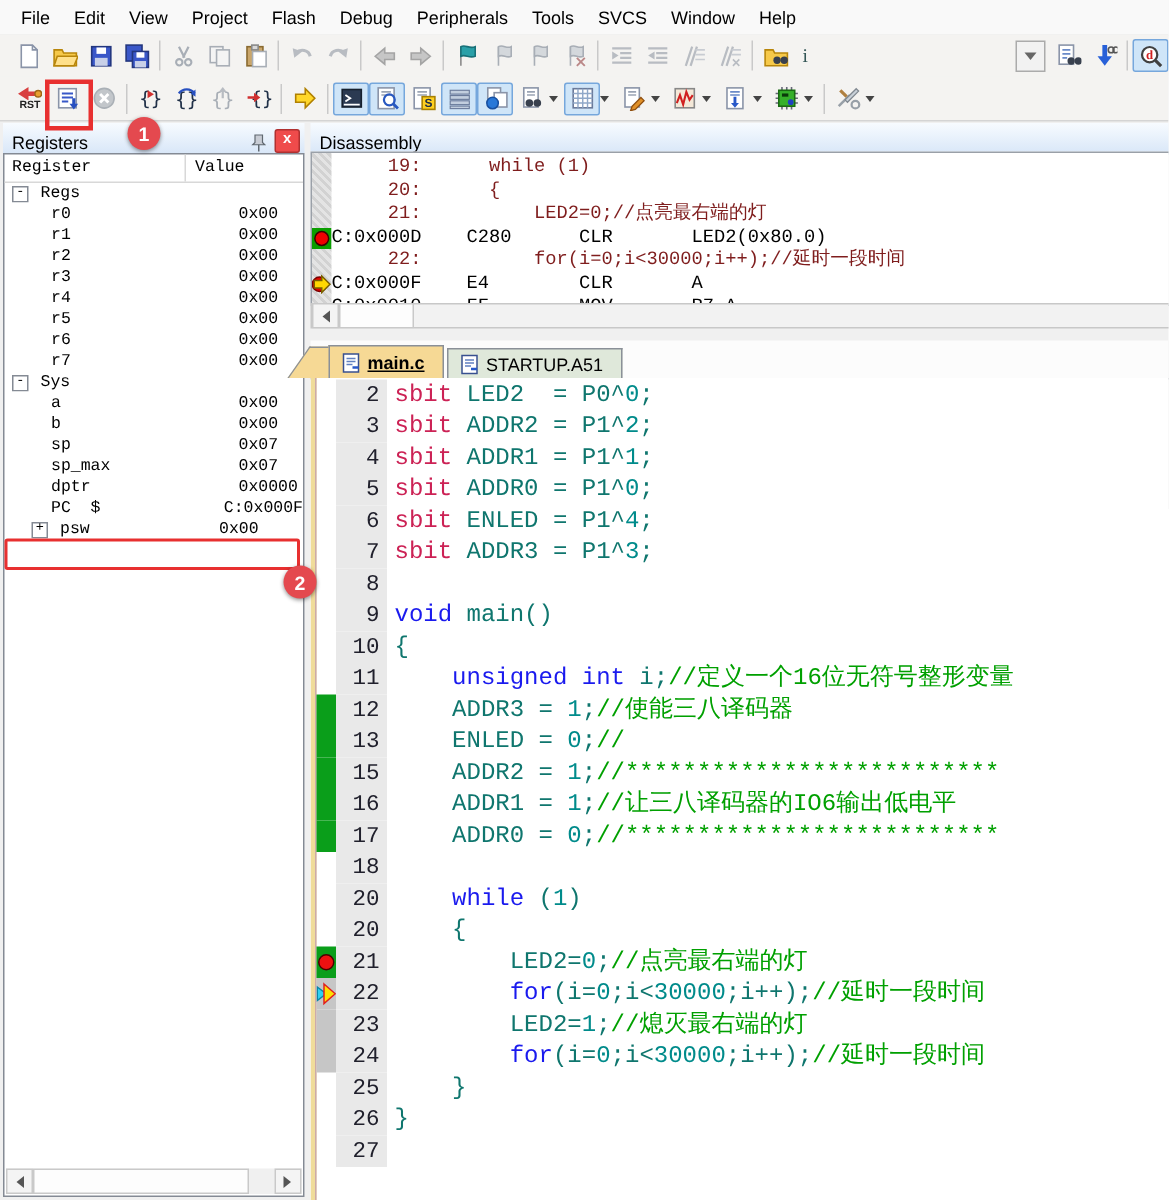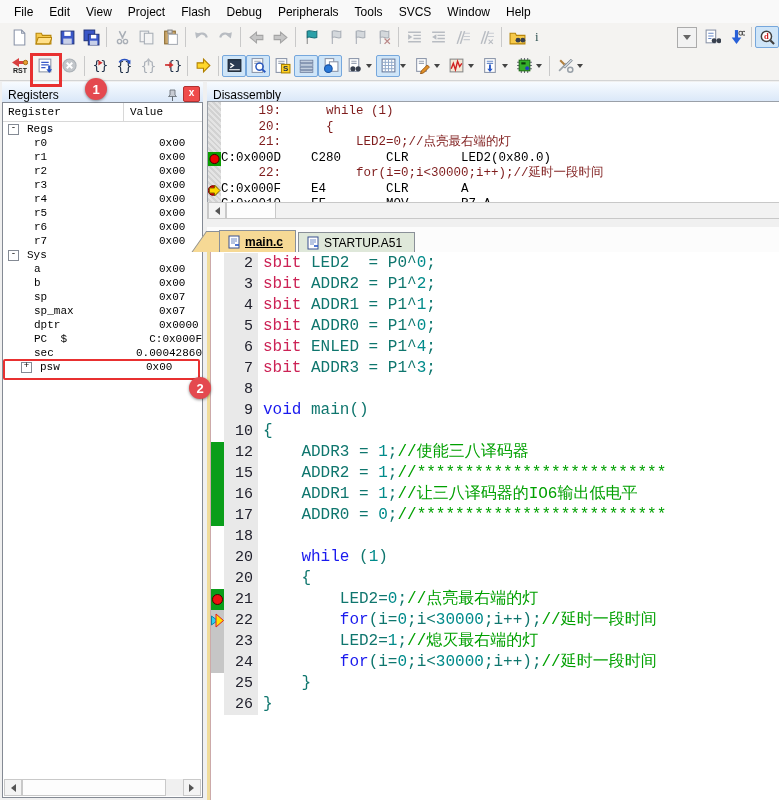--- a/index.html
+++ b/index.html
@@ -468,21 +468,20 @@
         <div class="reg-row"><span class="rname lvl2"><span>r5</span></span><span class="rval">0x00</span></div>
         <div class="reg-row"><span class="rname lvl2"><span>r6</span></span><span class="rval">0x00</span></div>
         <div class="reg-row"><span class="rname lvl2"><span>r7</span></span><span class="rval">0x00</span></div>
         <div class="reg-row"><span class="rname lvl1"><span class="exp">-</span><span>Sys</span></span><span class="rval"></span></div>
         <div class="reg-row"><span class="rname lvl2"><span>a</span></span><span class="rval">0x00</span></div>
         <div class="reg-row"><span class="rname lvl2"><span>b</span></span><span class="rval">0x00</span></div>
         <div class="reg-row"><span class="rname lvl2"><span>sp</span></span><span class="rval">0x07</span></div>
         <div class="reg-row"><span class="rname lvl2"><span>sp_max</span></span><span class="rval">0x07</span></div>
         <div class="reg-row"><span class="rname lvl2"><span>dptr</span></span><span class="rval">0x0000</span></div>
         <div class="reg-row"><span class="rname lvl2"><span>PC  $</span></span><span class="rval">C:0x000F</span></div>
-        <div class="reg-row"><span class="rname lvl2"><span>sec</span></span><span class="rval">0.00042860</span></div>
         <div class="reg-row"><span class="rname lvl2b"><span class="exp">+</span><span>psw</span></span><span class="rval">0x00</span></div>
       </div>
     <div class="hscroll">
       <span class="sbtn">
           <span class="tri-l"></span>
         </span>
       <span class="thumb" style="width:142px"></span>
       <span style="flex:1"></span>
       <span class="sbtn">
           <span class="tri-r"></span>
@@ -589,23 +588,33 @@
           <span class="bpcell"></span>
           <span class="lncell">9</span>
           <span class="codecell"><span class="seg-k">void</span><span class="seg-p"> main()</span></span>
         </div>
         <div class="eline">
           <span class="bpcell"></span>
           <span class="lncell">10</span>
           <span class="codecell"><span class="seg-p">{</span></span>
         </div>
         <div class="eline">
+          <span class="bpcell"></span>
+          <span class="lncell">11</span>
+          <span class="codecell"><span class="seg-p">    </span><span class="seg-k">unsigned</span><span class="seg-p"> </span><span class="seg-k">int</span><span class="seg-p"> i;</span><span class="seg-c">//定义一个16位无符号整形变量</span></span>
+        </div>
+        <div class="eline">
           <span class="bpcell green"></span>
           <span class="lncell">12</span>
           <span class="codecell"><span class="seg-p">    ADDR3 = </span><span class="seg-n">1</span><span class="seg-p">;</span><span class="seg-c">//使能三八译码器</span></span>
+        </div>
+        <div class="eline">
+          <span class="bpcell green"></span>
+          <span class="lncell">13</span>
+          <span class="codecell"><span class="seg-p">    ENLED = </span><span class="seg-n">0</span><span class="seg-p">;</span><span class="seg-c">//</span></span>
         </div>
         <div class="eline">
           <span class="bpcell green"></span>
           <span class="lncell">15</span>
           <span class="codecell"><span class="seg-p">    ADDR2 = </span><span class="seg-n">1</span><span class="seg-p">;</span><span class="seg-c">//**************************</span></span>
         </div>
         <div class="eline">
           <span class="bpcell green"></span>
           <span class="lncell">16</span>
           <span class="codecell"><span class="seg-p">    ADDR1 = </span><span class="seg-n">1</span><span class="seg-p">;</span><span class="seg-c">//让三八译码器的IO6输出低电平</span></span>
@@ -658,20 +667,25 @@
         <div class="eline">
           <span class="bpcell"></span>
           <span class="lncell">25</span>
           <span class="codecell"><span class="seg-p">    }</span></span>
         </div>
         <div class="eline">
           <span class="bpcell"></span>
           <span class="lncell">26</span>
           <span class="codecell"><span class="seg-p">}</span></span>
         </div>
+        <div class="eline">
+          <span class="bpcell"></span>
+          <span class="lncell">27</span>
+          <span class="codecell"></span>
+        </div>
       </div>
   </div>
 </div>
 
 <div class="ann rect1"></div>
 <div class="ann badge b1">1</div>
 <div class="ann rect2"></div>
 <div class="ann badge b2">2</div>
 
 </body></html>

